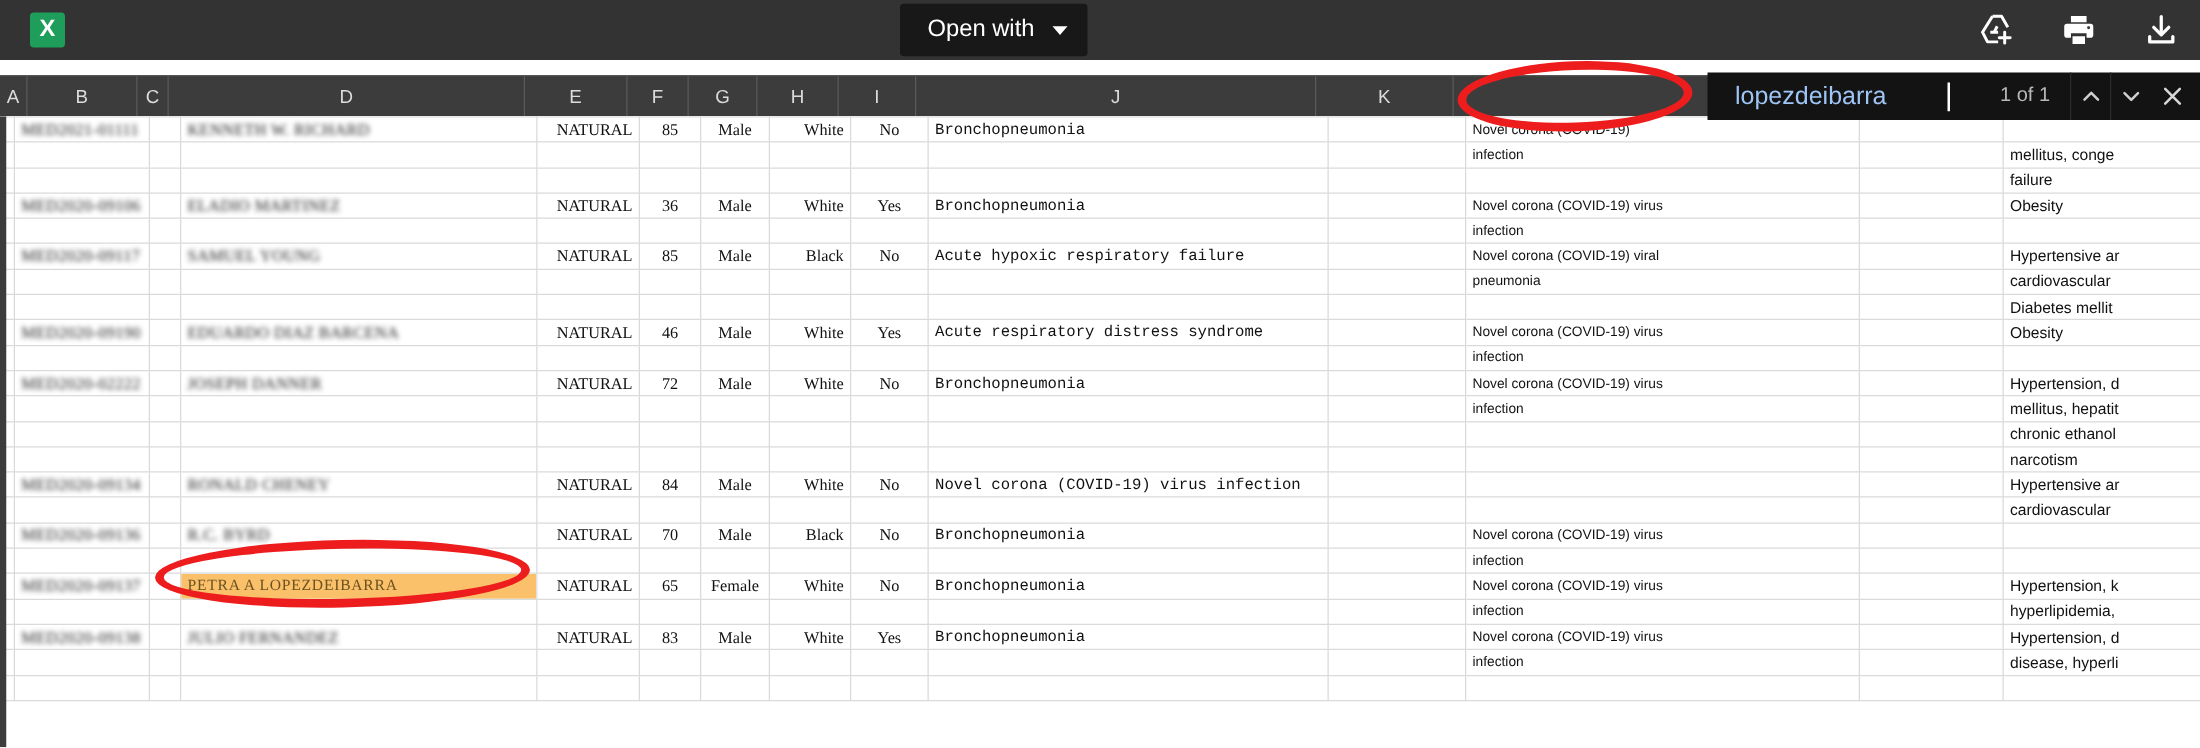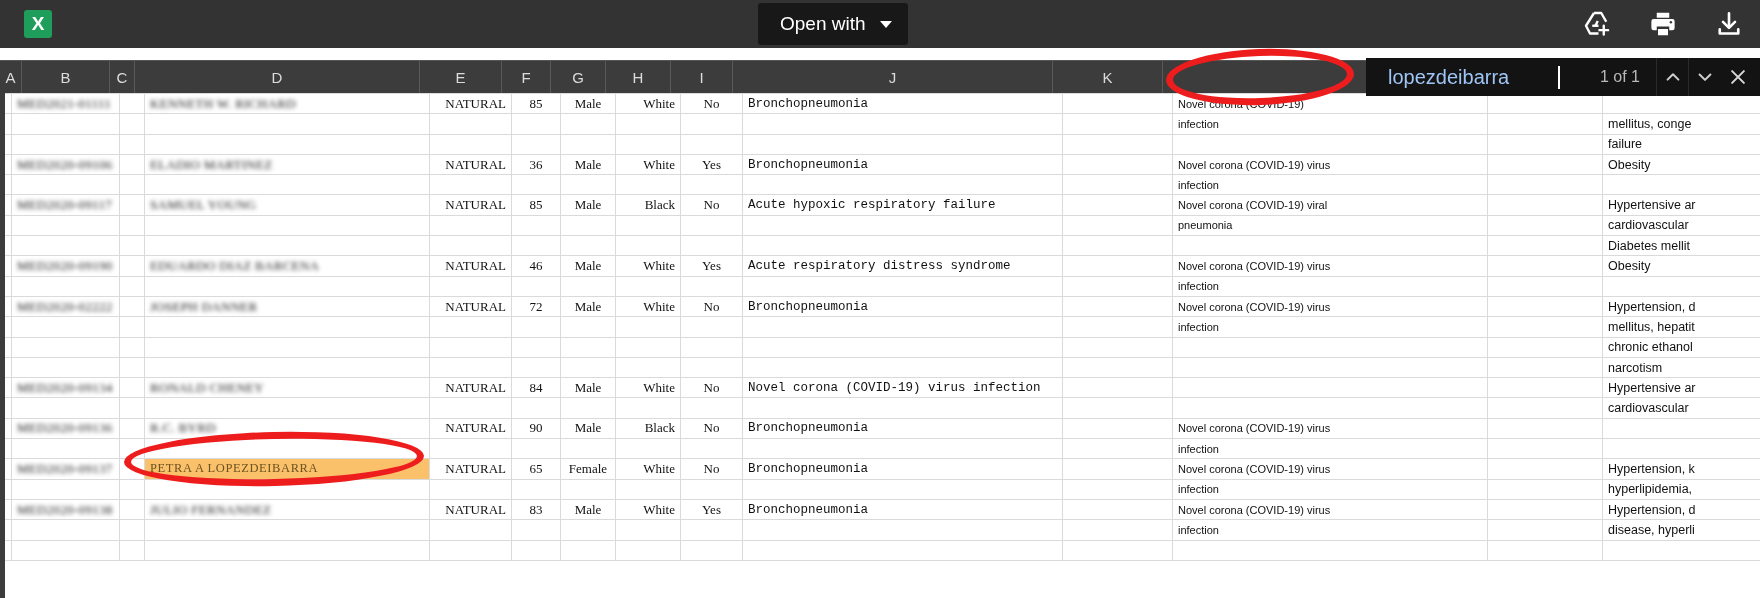--- a/index.html
+++ b/index.html
@@ -46,21 +46,21 @@
     color: #ffffff;
     font-size: 21px;
     letter-spacing: 0.2px;
     white-space: nowrap;
     flex: none;
   }
   .toolbar-spacer { flex: 1 1 auto; }
 
   .open-with {
     position: absolute;
-    left: 758px; top: 3px;
+    left: 720px; top: 3px;
     height: 42px;
     background: #181818;
     border-radius: 3px;
     color: #ffffff;
     font-size: 19px;
     display: flex;
     align-items: center;
     padding: 0 16px 0 22px;
     cursor: pointer;
     white-space: nowrap;
@@ -558,21 +558,21 @@
             <td class="c-l"></td>
             <td class="c-m"></td>
             <td class="c-n">cardiovascular</td>
           </tr>
           <tr>
             <td class="c-a"></td>
             <td class="c-b"><span class="blur">MED2020-09136</span></td>
             <td class="c-c"></td>
             <td class="c-d"><span class="blur">R.C. BYRD</span></td>
             <td class="c-e">NATURAL</td>
-            <td class="c-f">90</td>
+            <td class="c-f">70</td>
             <td class="c-g">Male</td>
             <td class="c-h">Black</td>
             <td class="c-i">No</td>
             <td class="c-j">Bronchopneumonia</td>
             <td class="c-k"></td>
             <td class="c-l">Novel corona (COVID-19) virus</td>
             <td class="c-m"></td>
             <td class="c-n"></td>
           </tr>
           <tr>

